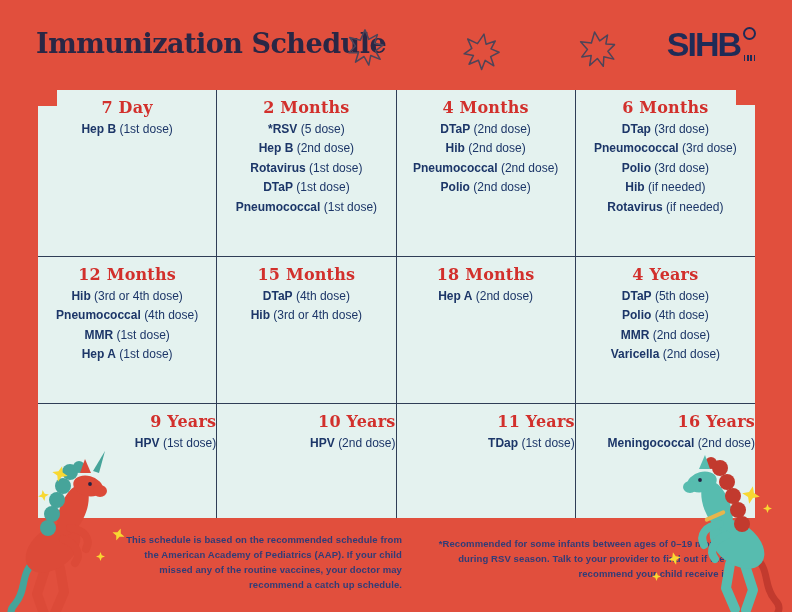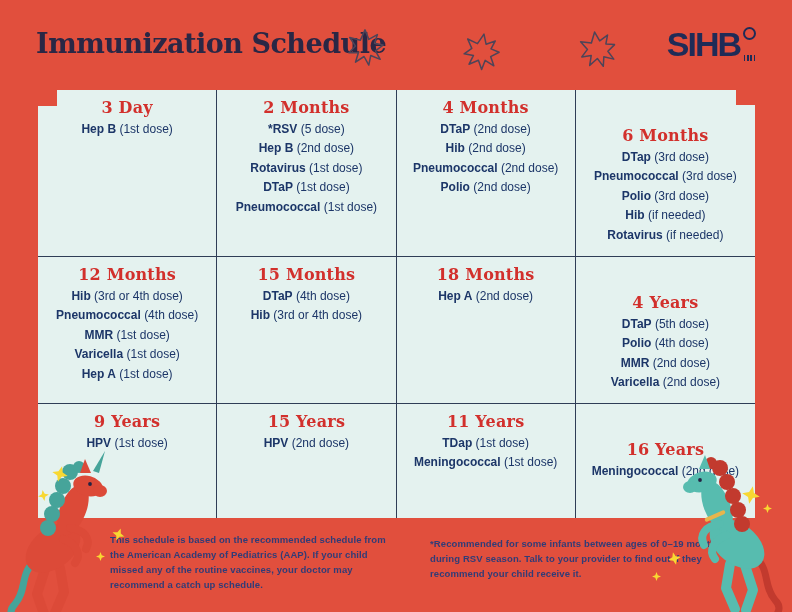--- a/index.html
+++ b/index.html
@@ -33,37 +33,37 @@
   .grid{
     position:absolute;left:38px;top:90px;width:717px;height:428px;
     background:var(--cell-bg,#E4F2EF);
     display:grid;grid-template-columns:repeat(4,1fr);grid-template-rows:167px 147px 114px;
   }
   .cell{
     border-right:1px solid var(--grid-line,#2F3E56);
     border-bottom:1px solid var(--grid-line,#2F3E56);
     box-sizing:border-box;text-align:center;padding-top:7px;
   }
-  .cell:nth-child(4n){border-right:none;margin-top:28px;}
-  .cell:nth-child(n+9){border-bottom:none;}
+  .cell:nth-child(4n){border-right:none;}
+  .cell:nth-child(n+9){border-bottom:none;text-align:right;}
   .age{
     font-family:"DejaVu Serif", serif;font-weight:bold;font-size:16px;line-height:21px;
     color:var(--heading-red,#D2302C);margin-bottom:2px;letter-spacing:0.2px;
   }
   .entry{font-size:12px;line-height:19.4px;color:var(--text-navy,#1C3668);}
   .vax{font-weight:bold;}
   .dose{font-weight:normal;}
   
   .notch{position:absolute;background:var(--background-red,#E14F3D);z-index:3;}
   .notch-tl{left:38px;top:90px;width:19px;height:16px;}
   .notch-tr{left:736px;top:90px;width:19px;height:15px;}
   
   .footnote{
     position:absolute;font-size:9.5px;font-weight:bold;line-height:15px;
-    color:var(--footnote-navy,#313C77);letter-spacing:0.1px;z-index:2;
+    color:var(--footnote-navy,#313C77);letter-spacing:0.1px;z-index:2;text-align:right;
   }
   .footnote-left{left:110px;top:532px;width:292px;}
   .footnote-right{left:430px;top:536px;width:300px;}
   
   .unicorn{position:absolute;z-index:4;}
   .unicorn-left{left:0px;top:446px;width:126px;height:168px;}
   .unicorn-right{right:0px;top:438px;width:138px;height:176px;}
   .sparkle{position:absolute;z-index:5;}
   .sparkle polygon{fill:var(--sparkle-yellow,#F8D832);}
   .fill-red{fill:var(--unicorn-red,#DC4A38);}
@@ -106,21 +106,21 @@
         <i></i>
         <i></i>
         <i></i>
         <i></i>
       </span>
   </span>
 </div>
 
 <div class="grid">
     <div class="cell">
-      <div class="age">3 Day</div>
+      <div class="age">7 Day</div>
       <div class="entry"><span class="vax">Hep B</span> <span class="dose">(1st dose)</span></div>
     </div>
     <div class="cell">
       <div class="age">2 Months</div>
       <div class="entry"><span class="vax">*RSV</span> <span class="dose">(5 dose)</span></div>
       <div class="entry"><span class="vax">Hep B</span> <span class="dose">(2nd dose)</span></div>
       <div class="entry"><span class="vax">Rotavirus</span> <span class="dose">(1st dose)</span></div>
       <div class="entry"><span class="vax">DTaP</span> <span class="dose">(1st dose)</span></div>
       <div class="entry"><span class="vax">Pneumococcal</span> <span class="dose">(1st dose)</span></div>
     </div>
@@ -137,21 +137,20 @@
       <div class="entry"><span class="vax">Pneumococcal</span> <span class="dose">(3rd dose)</span></div>
       <div class="entry"><span class="vax">Polio</span> <span class="dose">(3rd dose)</span></div>
       <div class="entry"><span class="vax">Hib</span> <span class="dose">(if needed)</span></div>
       <div class="entry"><span class="vax">Rotavirus</span> <span class="dose">(if needed)</span></div>
     </div>
     <div class="cell">
       <div class="age">12 Months</div>
       <div class="entry"><span class="vax">Hib</span> <span class="dose">(3rd or 4th dose)</span></div>
       <div class="entry"><span class="vax">Pneumococcal</span> <span class="dose">(4th dose)</span></div>
       <div class="entry"><span class="vax">MMR</span> <span class="dose">(1st dose)</span></div>
-      <div class="entry"><span class="vax">Varicella</span> <span class="dose">(1st dose)</span></div>
       <div class="entry"><span class="vax">Hep A</span> <span class="dose">(1st dose)</span></div>
     </div>
     <div class="cell">
       <div class="age">15 Months</div>
       <div class="entry"><span class="vax">DTaP</span> <span class="dose">(4th dose)</span></div>
       <div class="entry"><span class="vax">Hib</span> <span class="dose">(3rd or 4th dose)</span></div>
     </div>
     <div class="cell">
       <div class="age">18 Months</div>
       <div class="entry"><span class="vax">Hep A</span> <span class="dose">(2nd dose)</span></div>
@@ -161,27 +160,26 @@
       <div class="entry"><span class="vax">DTaP</span> <span class="dose">(5th dose)</span></div>
       <div class="entry"><span class="vax">Polio</span> <span class="dose">(4th dose)</span></div>
       <div class="entry"><span class="vax">MMR</span> <span class="dose">(2nd dose)</span></div>
       <div class="entry"><span class="vax">Varicella</span> <span class="dose">(2nd dose)</span></div>
     </div>
     <div class="cell">
       <div class="age">9 Years</div>
       <div class="entry"><span class="vax">HPV</span> <span class="dose">(1st dose)</span></div>
     </div>
     <div class="cell">
-      <div class="age">15 Years</div>
+      <div class="age">10 Years</div>
       <div class="entry"><span class="vax">HPV</span> <span class="dose">(2nd dose)</span></div>
     </div>
     <div class="cell">
       <div class="age">11 Years</div>
       <div class="entry"><span class="vax">TDap</span> <span class="dose">(1st dose)</span></div>
-      <div class="entry"><span class="vax">Meningococcal</span> <span class="dose">(1st dose)</span></div>
     </div>
     <div class="cell">
       <div class="age">16 Years</div>
       <div class="entry"><span class="vax">Meningococcal</span> <span class="dose">(2nd dose)</span></div>
     </div>
   </div>
 <div class="notch notch-tl"></div>
 <div class="notch notch-tr"></div>
 
 <div class="footnote footnote-left">This schedule is based on the recommended schedule from the American Academy of Pediatrics (AAP). If your child missed any of the routine vaccines, your doctor may recommend a catch up schedule.</div>

